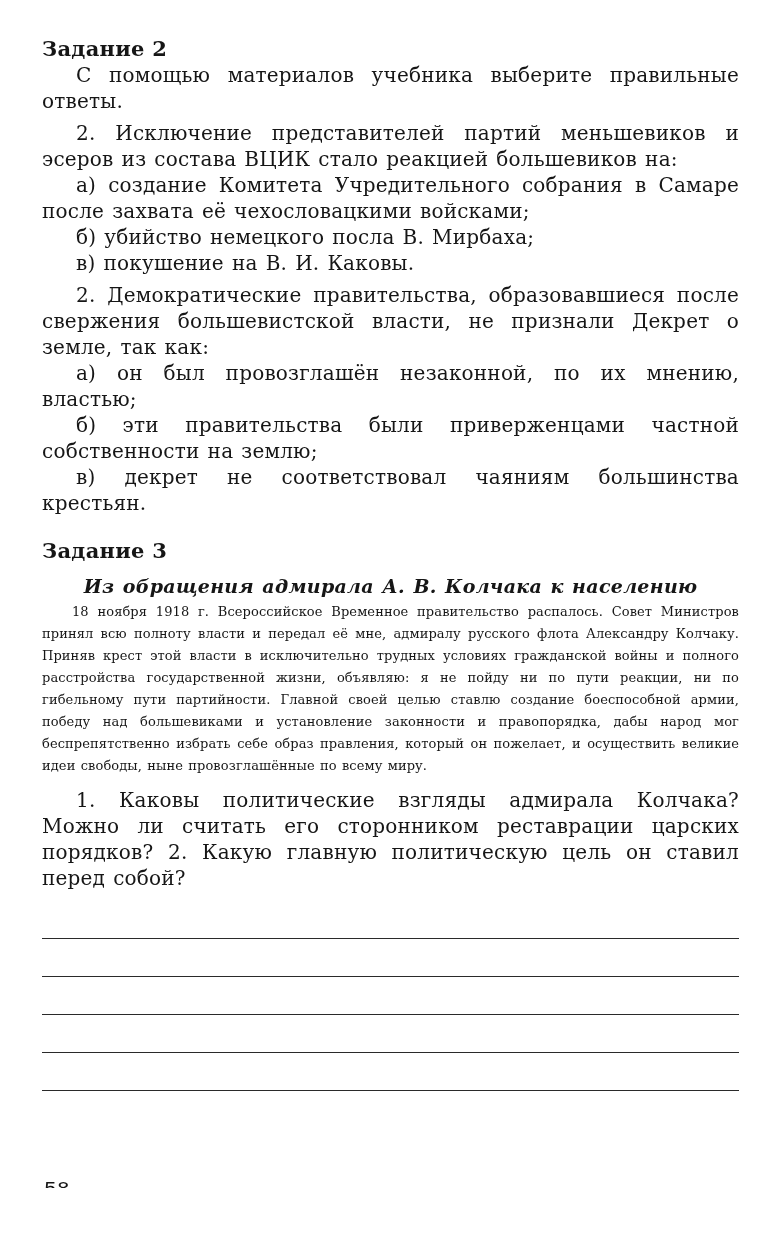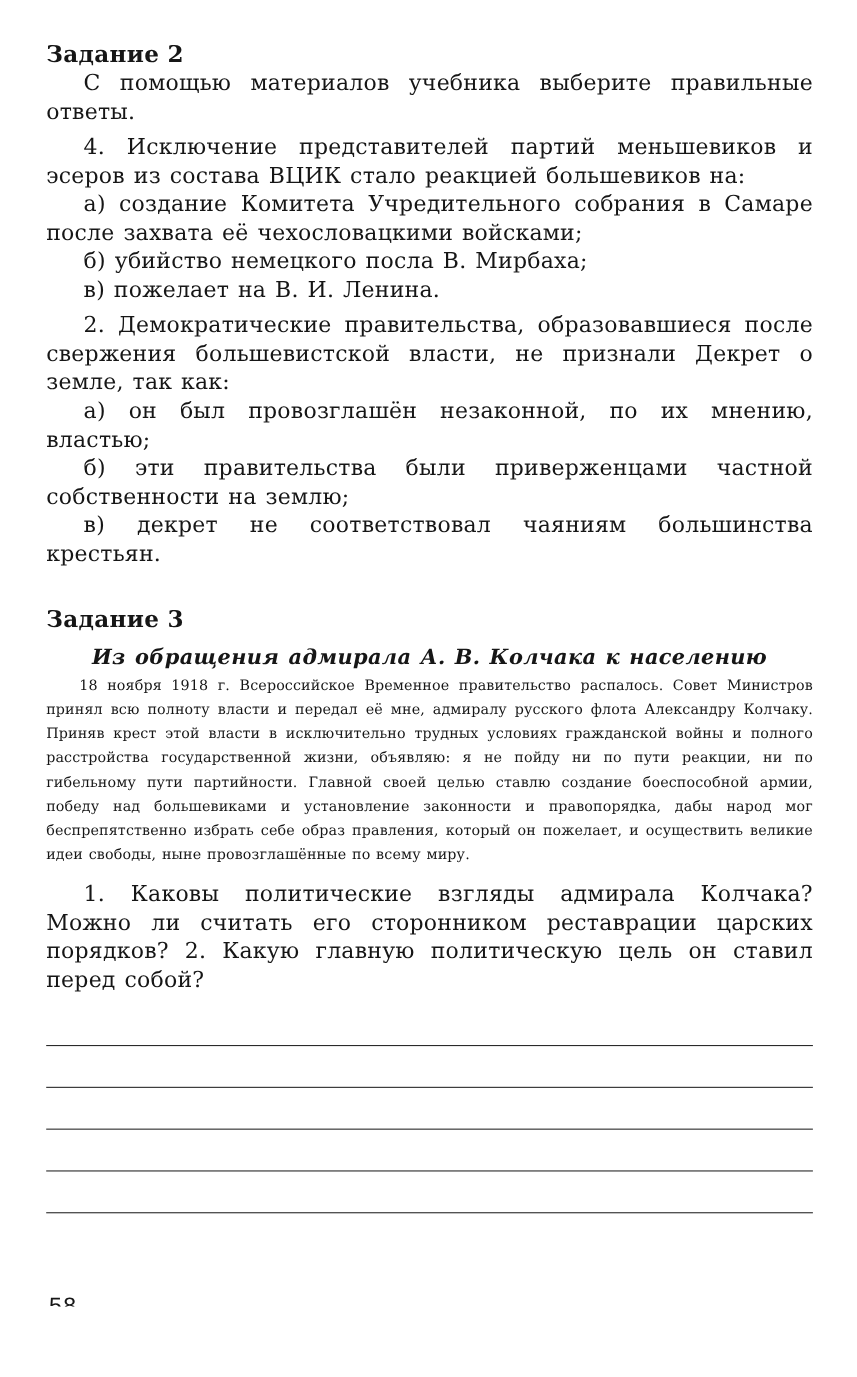--- a/index.html
+++ b/index.html
@@ -23,21 +23,21 @@
   }
   .para {
     font-size: 20px;
     line-height: 26px;
     text-align: justify;
     text-indent: 34px;
     letter-spacing: 0.2px;
     word-spacing: 1.5px;
   }
   .stem { margin-top: 6px; }
-  .task3-section { margin-top: 34px; }
+  .task3-section { margin-top: 22px; }
   .doc-title {
     margin-top: 10px;
     text-align: center;
     font-weight: bold;
     font-style: italic;
     font-size: 19px;
     line-height: 24px;
     text-indent: 0;
     letter-spacing: 0.3px;
   }
@@ -66,24 +66,24 @@
 </style>
 </head>
 <body>
 
 <div class="page">
 
   <section>
     <h2 class="task-title">Задание 2</h2>
     <p class="para">С помощью материалов учебника выберите правильные ответы.</p>
 
-    <p class="para stem">4. Исключение представителей партий меньшевиков и эсеров из состава ВЦИК стало реакцией большевиков на:</p>
+    <p class="para stem">2. Исключение представителей партий меньшевиков и эсеров из состава ВЦИК стало реакцией большевиков на:</p>
     <p class="para">а) создание Комитета Учредительного собрания в Самаре после захвата её чехословацкими войсками;</p>
     <p class="para">б) убийство немецкого посла В. Мирбаха;</p>
-    <p class="para">в) пожелает на В. И. Ленина.</p>
+    <p class="para">в) покушение на В. И. Каковы.</p>
 
     <p class="para stem">2. Демократические правительства, образовавшиеся после свержения большевистской власти, не признали Декрет о земле, так как:</p>
     <p class="para">а) он был провозглашён незаконной, по их мнению, властью;</p>
     <p class="para">б) эти правительства были приверженцами частной собственности на землю;</p>
     <p class="para">в) декрет не соответствовал чаяниям большинства крестьян.</p>
   </section>
 
   <section class="task3-section">
     <h2 class="task-title">Задание 3</h2>
 

